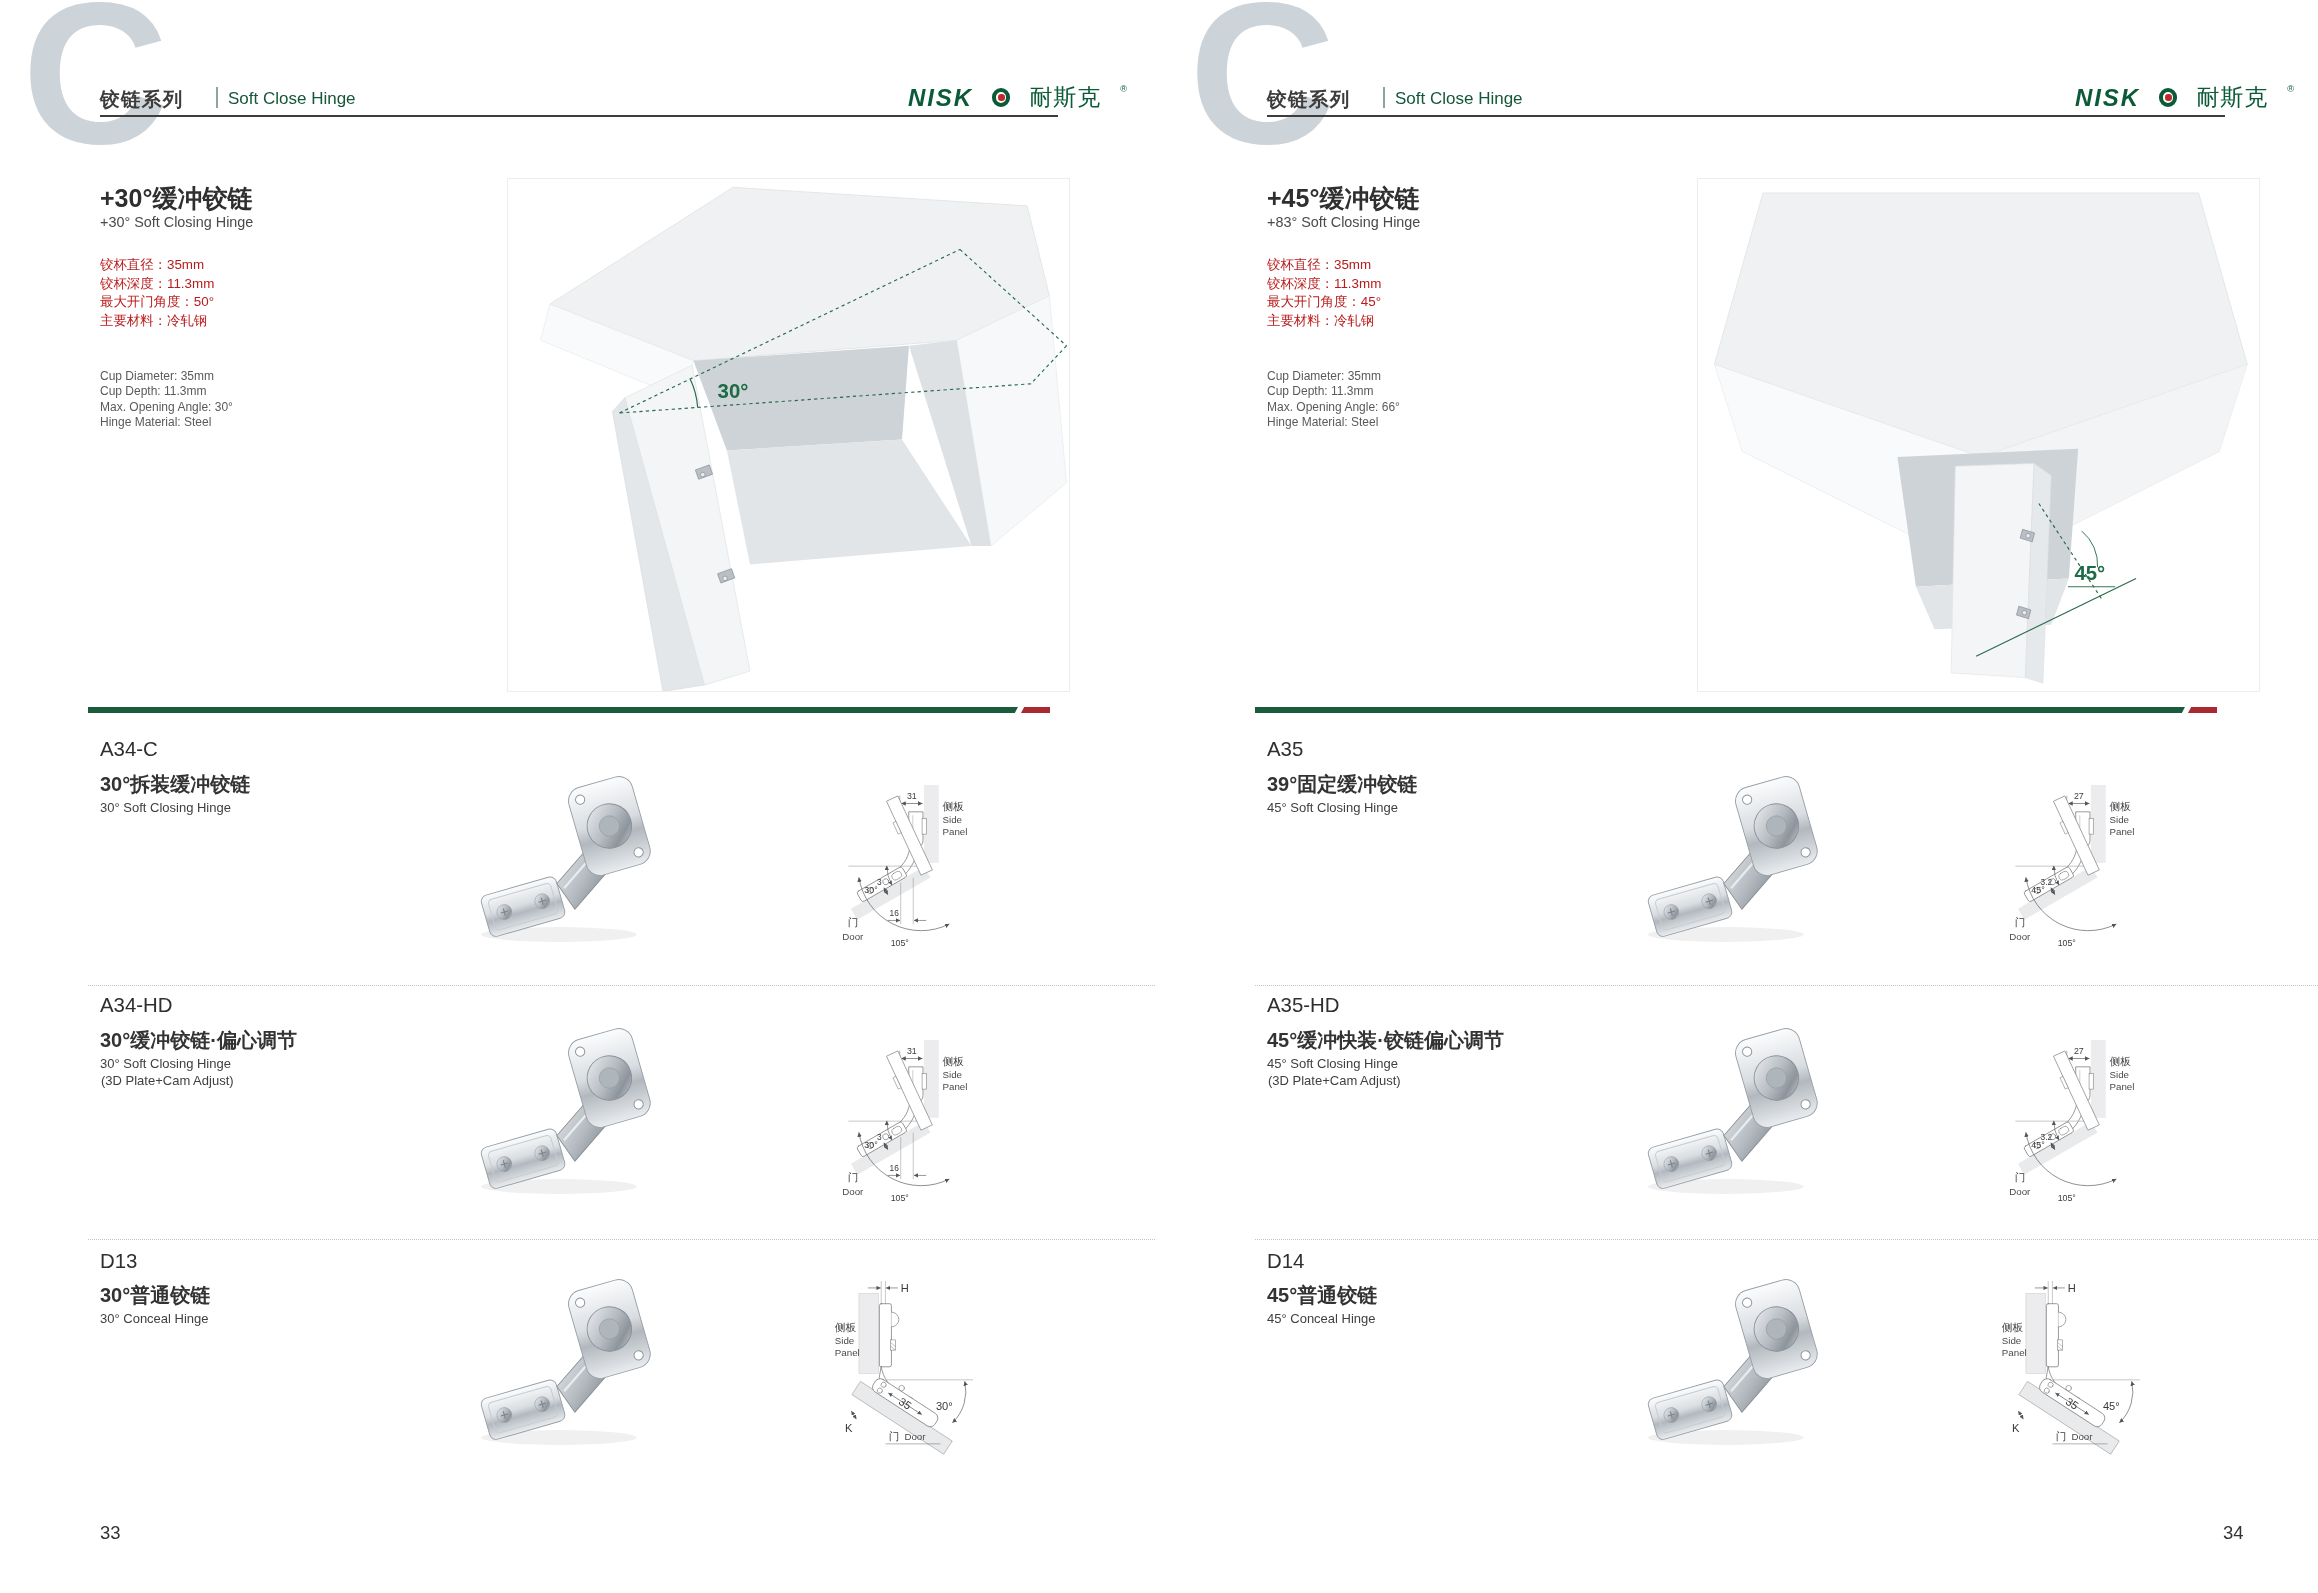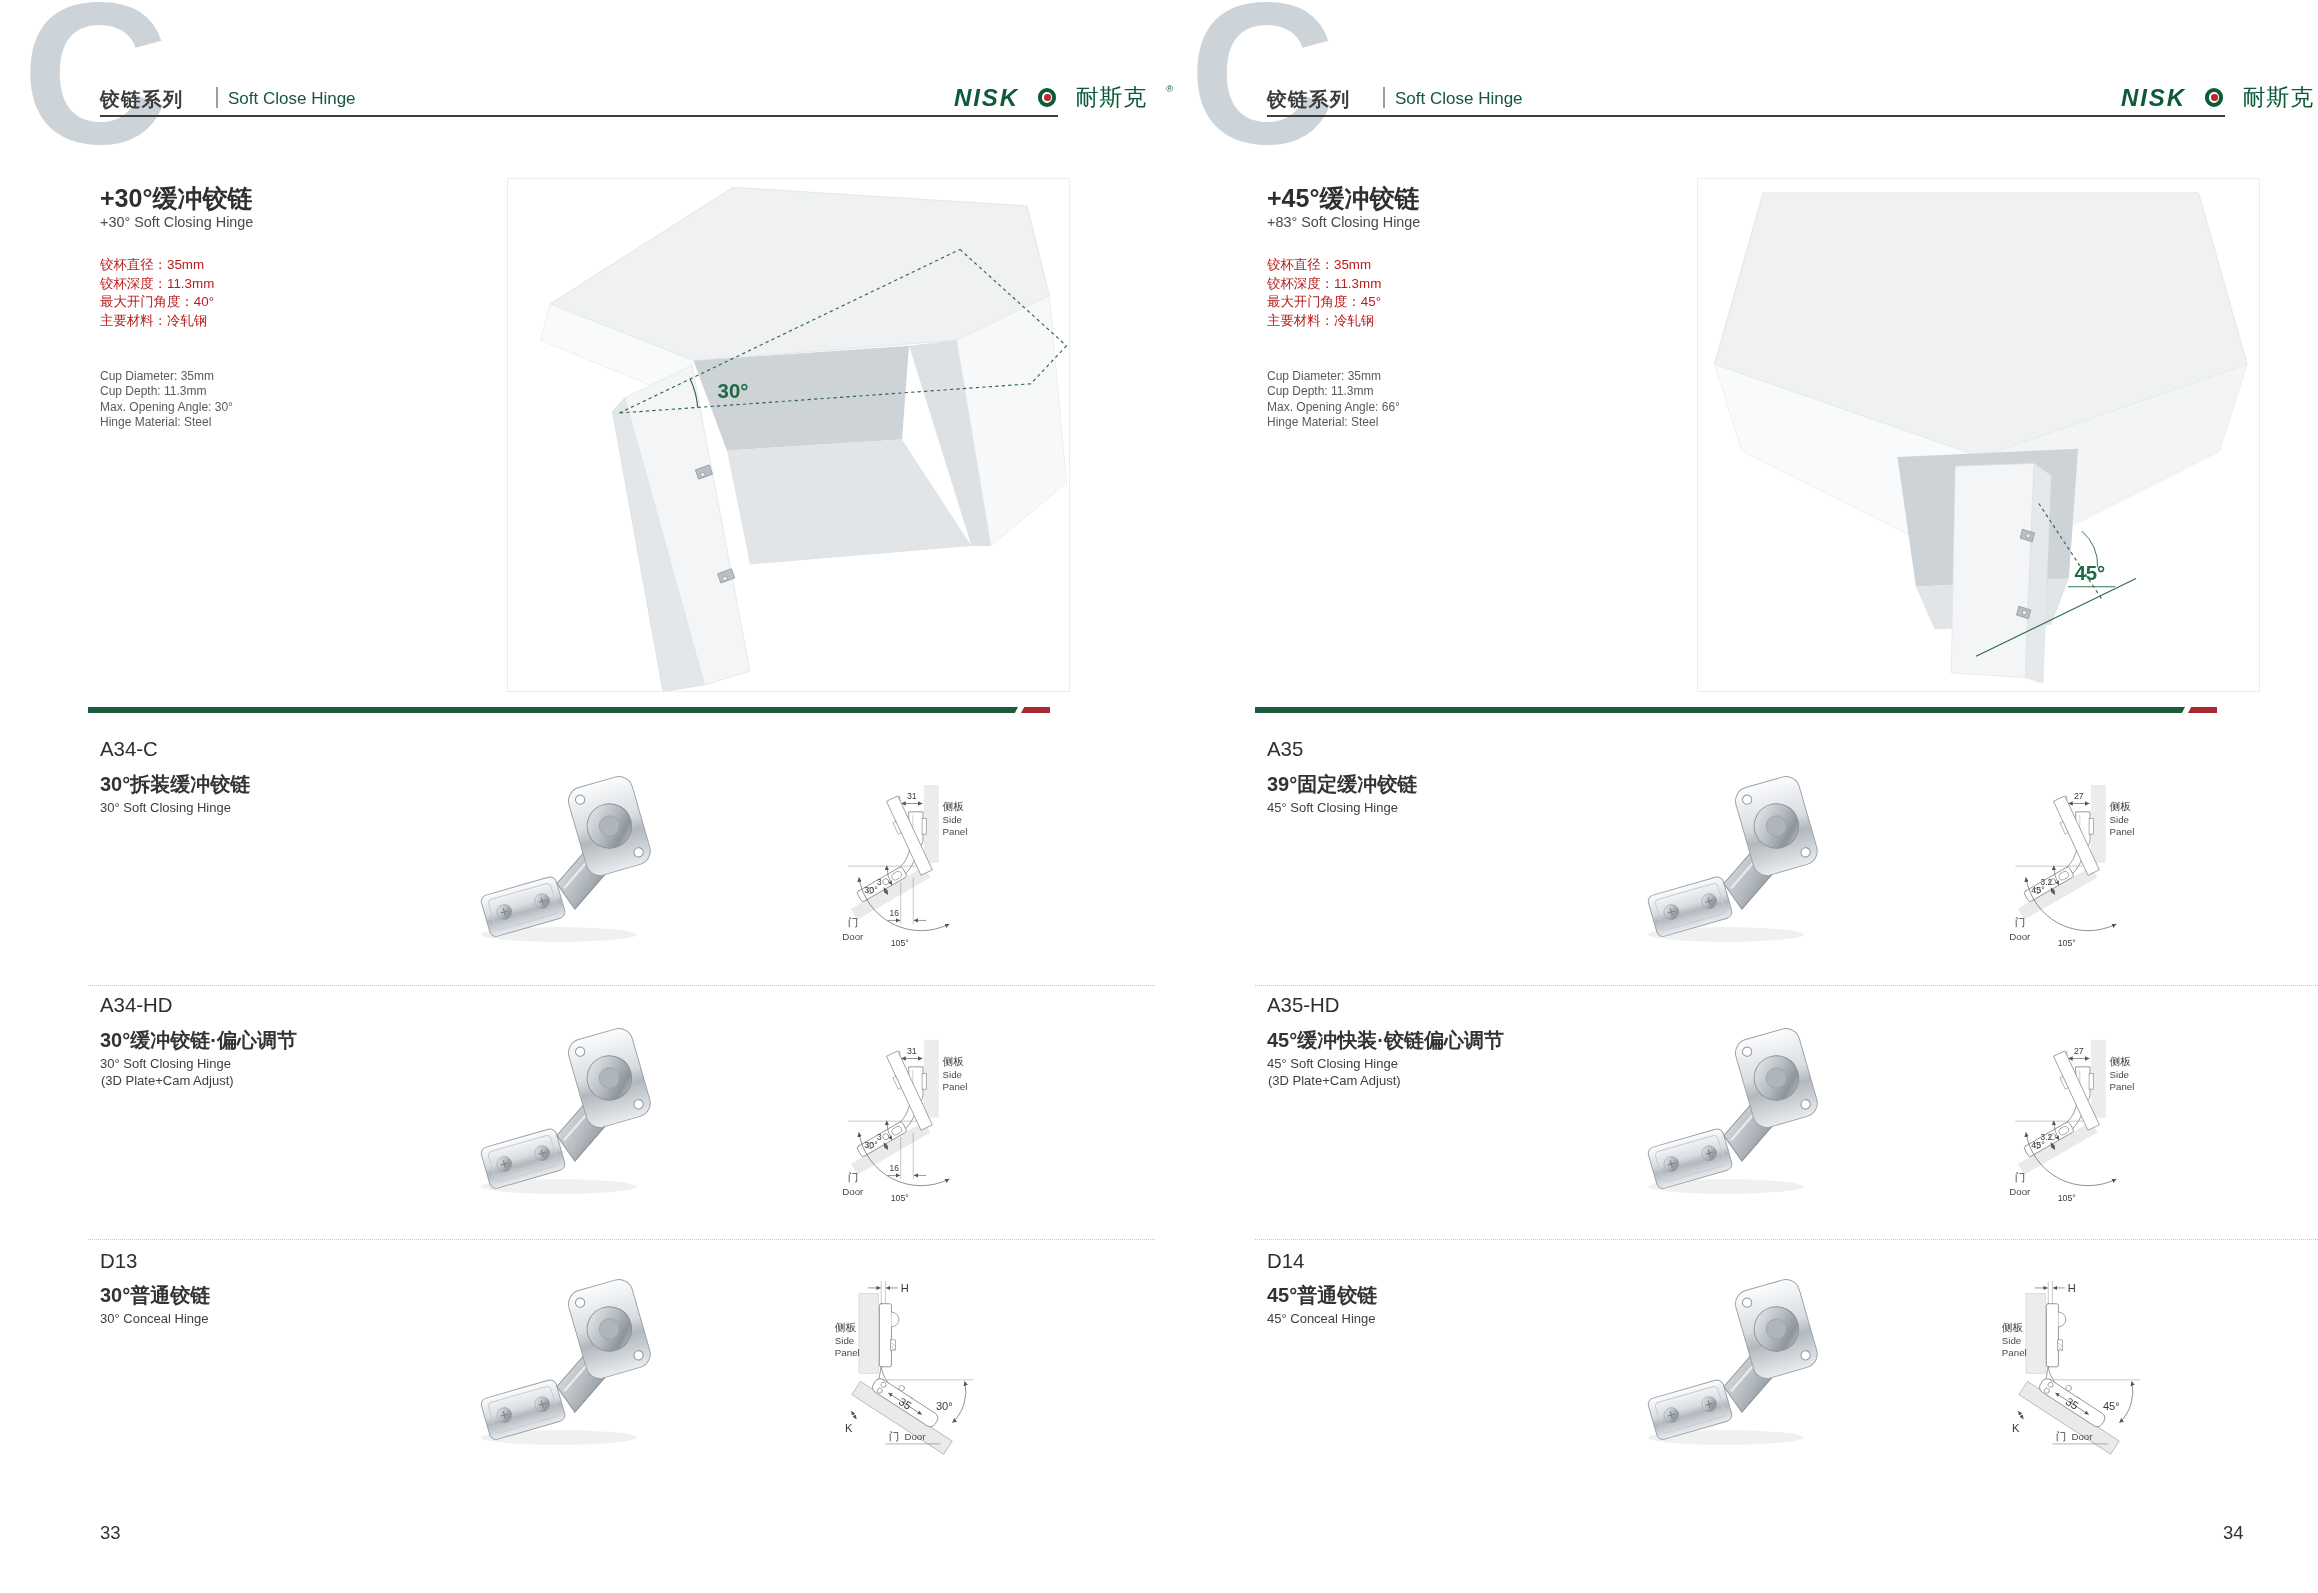--- a/index.html
+++ b/index.html
@@ -7,21 +7,21 @@
          font-family:"Liberation Sans",sans-serif;color:#3a3a3a;}
   .page{position:absolute;top:0;width:1166px;height:1594px;}
   .abs{position:absolute;}
   
   .bigC{position:absolute;left:22px;top:-29px;font-size:203px;font-weight:700;
         color:#cdd4d9;line-height:1;letter-spacing:0;}
   .series-cn{font-size:19.5px;font-weight:700;color:#3c3c3c;letter-spacing:1.4px;white-space:nowrap;}
   .series-div{width:1.9px;height:21.3px;background:#8fa79b;}
   .series-en{font-size:17px;color:#14573a;white-space:nowrap;}
   .header-rule{height:2.3px;background:#3d3d3d;}
-  .logo{display:flex;align-items:center;gap:19px;white-space:nowrap;margin-left:46px;}
+  .logo{display:flex;align-items:center;gap:19px;white-space:nowrap;}
   .logo-latin{font-size:24px;font-weight:700;color:#0b5a38;letter-spacing:1.9px;font-style:italic;}
   .logo-o{display:inline-block;width:18.5px;height:18.5px;border:4.2px solid #0b5a38;border-radius:50%;
           position:relative;box-sizing:border-box;}
   .logo-dot{position:absolute;left:50%;top:50%;width:6.5px;height:6.5px;margin:-3.2px 0 0 -3.2px;
             background:#c1272d;border-radius:50%;}
   .logo-cn{font-size:23px;font-weight:400;color:#0b5a38;letter-spacing:0.9px;}
   .logo-reg{font-size:9.3px;color:#0b5a38;vertical-align:top;position:relative;top:-8.3px;}
   
   .title-cn{font-size:25px;font-weight:700;color:#2f2f2f;margin:0;white-space:nowrap;}
   .title-en{font-size:14.4px;color:#4a4a4a;white-space:nowrap;}
@@ -210,21 +210,21 @@
       <span class="logo-cn">耐斯克</span>
       <span class="logo-reg">®</span>
     </div>
     <div class="abs header-rule" style="left:100px;top:115px;width:958px"></div>
 
     <h1 class="abs title-cn" style="left:100px;top:182px">+30°缓冲铰链</h1>
     <div class="abs title-en" style="left:100px;top:214px">+30° Soft Closing Hinge</div>
     <div class="abs specs-cn" style="left:100px;top:256px">
       <div>铰杯直径：35mm</div>
       <div>铰杯深度：11.3mm</div>
-      <div>最大开门角度：40°</div>
+      <div>最大开门角度：50°</div>
       <div>主要材料：冷轧钢</div>
     </div>
     <div class="abs specs-en" style="left:100px;top:369px">
       <div>Cup Diameter: 35mm</div>
       <div>Cup Depth: 11.3mm</div>
       <div>Max. Opening Angle: 30°</div>
       <div>Hinge Material: Steel</div>
     </div>
 
     <figure class="abs render-box" style="left:507px;top:178px">

